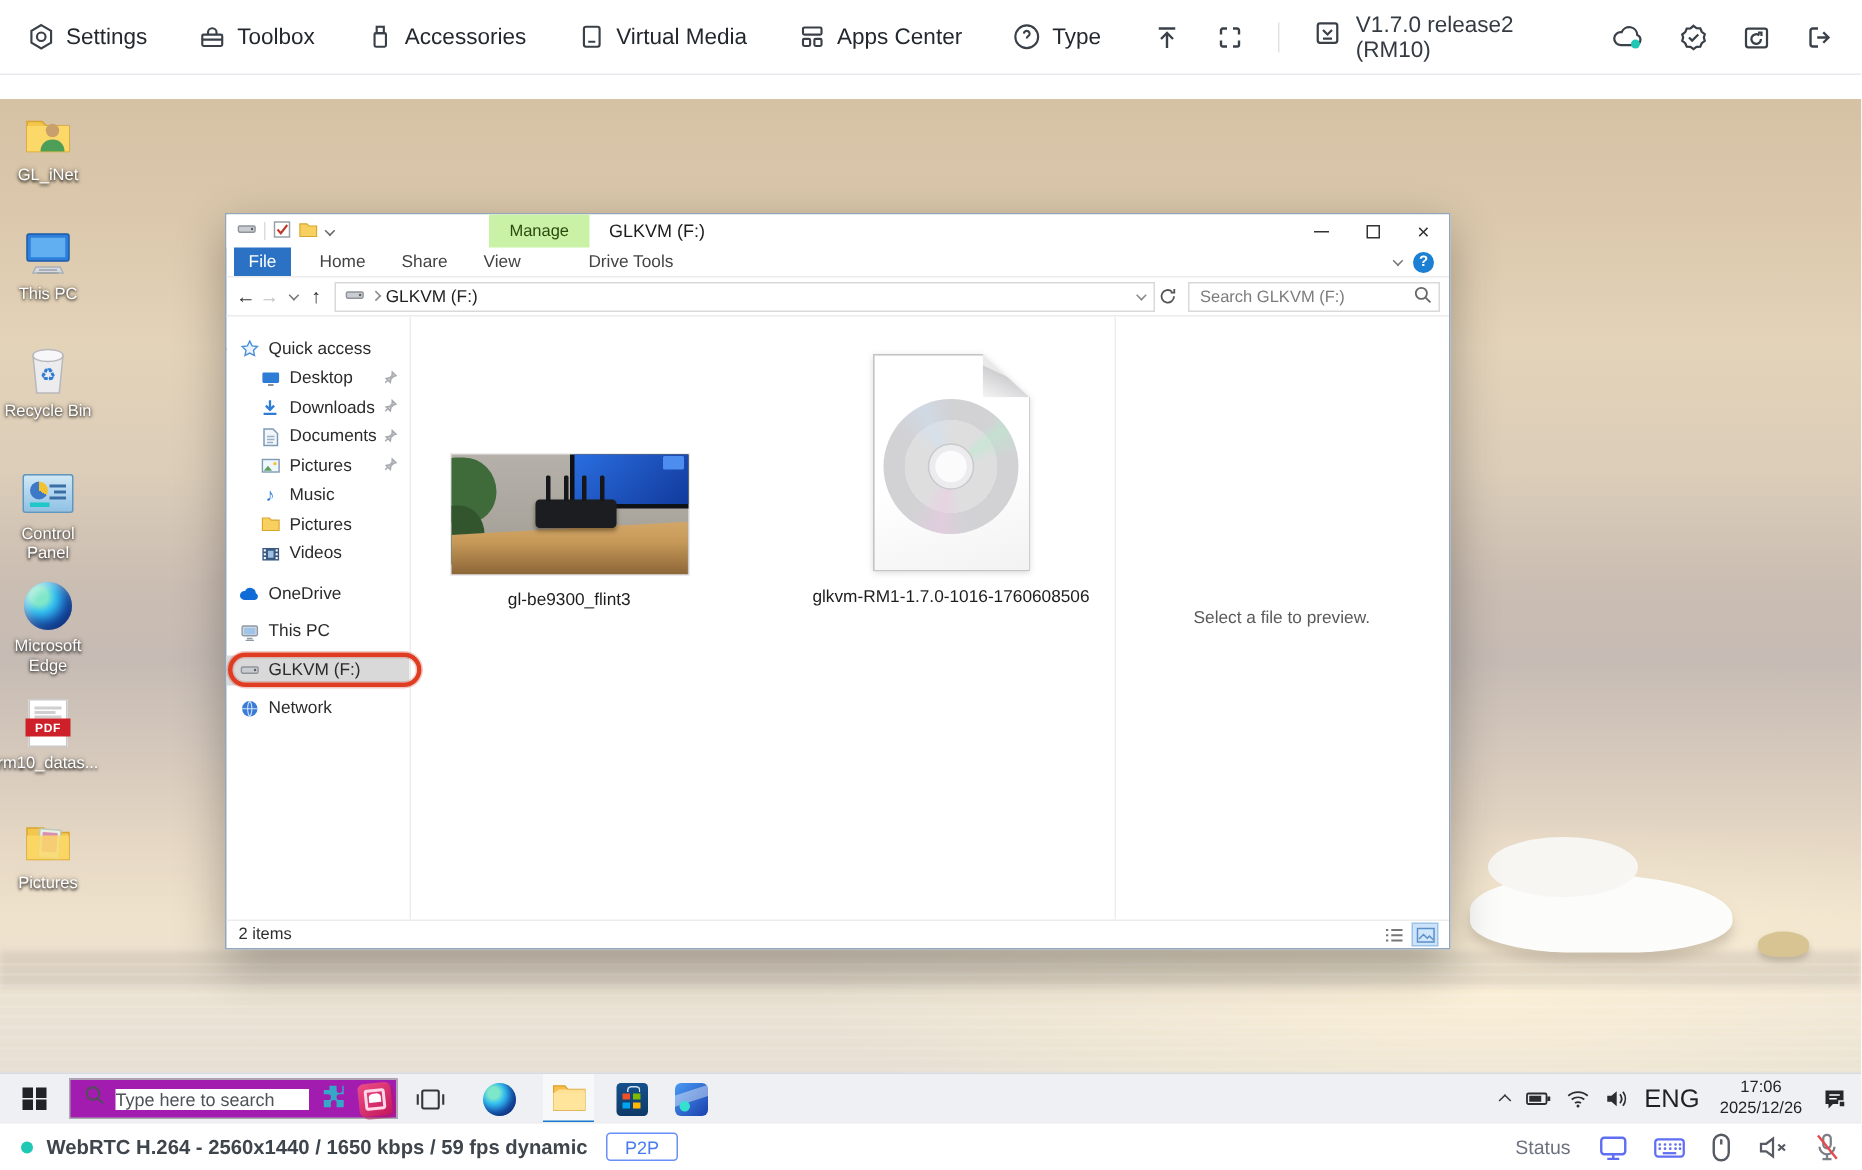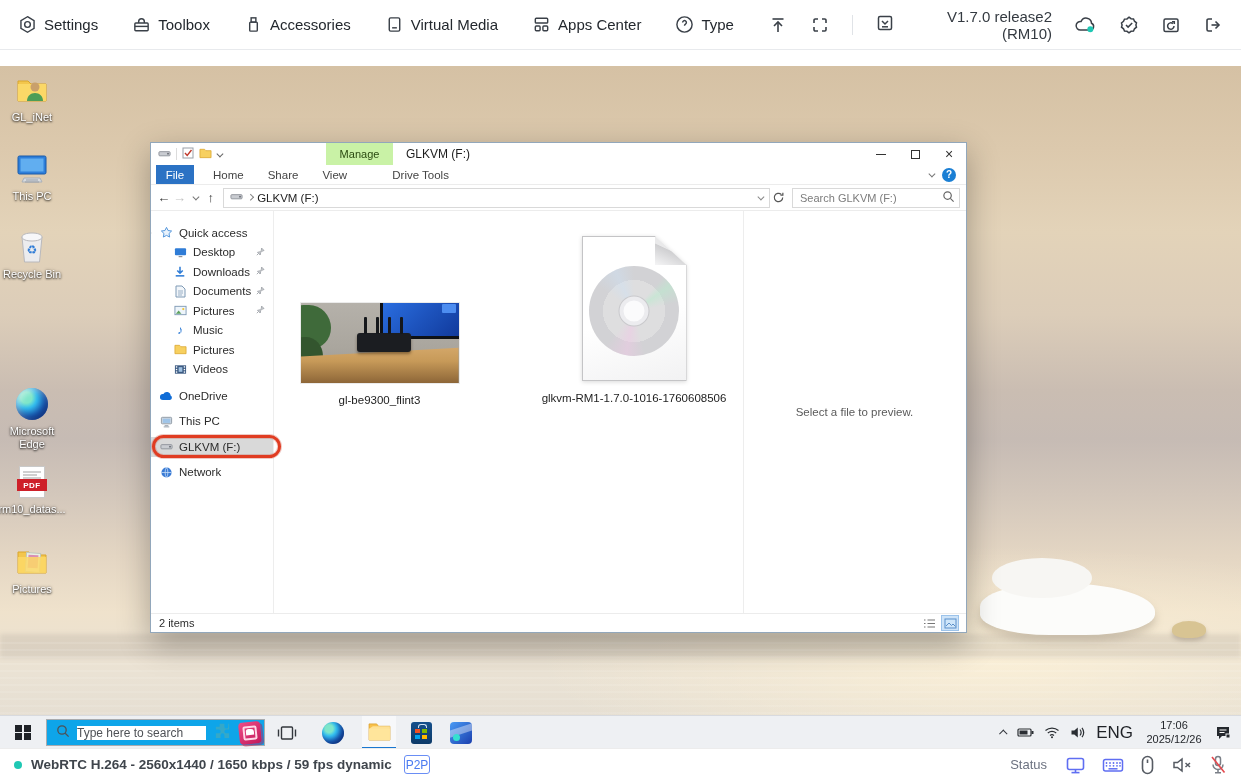--- a/index.html
+++ b/index.html
@@ -2,21 +2,21 @@
 <html><head>
 <meta charset="utf-8">
 <style>
   * { margin:0; padding:0; box-sizing:border-box; }
   html,body { width:1241px; height:780px; }
   body { font-family:"Liberation Sans", sans-serif; background:#fff; }
   .screen { position:relative; width:1241px; height:780px; overflow:hidden; background:#fff; }
 
   
   .kvm-topbar { position:absolute; left:0; top:0; width:1241px; height:50px; background:#fff;
-    border-bottom:1px solid #e8eaed; display:flex; align-items:center; padding:0 18px; z-index:50;text-align:right; }
+    border-bottom:1px solid #e8eaed; display:flex; align-items:center; padding:0 18px; z-index:50; }
   .menu-item { display:flex; align-items:center; gap:7px; margin-right:34px; cursor:pointer;
     font-size:15px; color:#23282e; white-space:nowrap; }
   .menu-item svg { display:block; }
   .topbar-right { margin-left:auto; display:flex; align-items:center; gap:22px; }
   .tb-iconbtn { display:flex; align-items:center; cursor:pointer; }
   .tb-sep { width:1px; height:20px; background:#e0e3e7; }
   .version-group { display:flex; align-items:center; gap:9px; cursor:pointer; }
   .version-text { font-size:15px; color:#343a41; }
 
   
@@ -135,21 +135,21 @@
   .vi.active { background:#cde3f8; outline:1px solid #9cc3ea; }
 
   .annotation { position:absolute; left:1px; top:292px; width:129px; height:23px; border:3px solid #e03c22;
     border-radius:13px; box-shadow:0 0 0 1px rgba(190,40,20,.25), inset 0 0 0 1px rgba(190,40,20,.2); pointer-events:none; z-index:5; }
 
   
   .taskbar { position:absolute; left:0; top:715px; width:1241px; height:33px; background:#eef0f3; border-top:1px solid #d8dade; z-index:40; }
   .startbtn { position:absolute; left:0; top:0; width:46px; height:33px; display:flex; align-items:center; justify-content:center; cursor:pointer; }
   .winlogo { display:grid; grid-template-columns:7px 7px; grid-template-rows:7px 7px; gap:1.5px; }
   .winlogo i { background:#1f2227; }
-  .tb-search { position:absolute; left:46px; top:3px; width:219px; height:27px; background:#0ea5e9; border:1px solid #a9abae;
+  .tb-search { position:absolute; left:46px; top:3px; width:219px; height:27px; background:#a21caf; border:1px solid #a9abae;
     display:flex; align-items:center; padding:0 3px 0 9px; gap:7px; }
   .tb-search input { flex:1; min-width:0; border:none; outline:none; font-size:12px; color:#333; font-family:"Liberation Sans",sans-serif; }
   .tb-search input::placeholder { color:#4e5156; }
   .puzzle-ico, .photos-ico { flex-shrink:0; }
   .photos-ico { width:22px; height:22px; border-radius:4px; background:linear-gradient(145deg,#ee4d86,#c2185b);
     transform:rotate(-6deg); position:relative; box-shadow:2px 2px 0 rgba(190,20,80,.45); }
   .photos-ico::before { content:""; position:absolute; inset:4px; border:2px solid #ffd7e6; border-radius:2px; }
   .photos-ico::after { content:""; position:absolute; left:7px; top:7px; width:8px; height:6px; background:#fff; border-radius:40% 40% 0 0; }
   .tb-app { position:absolute; top:0; width:34px; height:33px; display:flex; align-items:center; justify-content:center; cursor:pointer; }
   .tb-app.active { background:rgba(255,255,255,.55); border-bottom:2.5px solid #1977d0; }
@@ -167,21 +167,21 @@
   .tray { position:absolute; right:0; top:0; height:33px; display:flex; align-items:center; gap:10px; padding-right:10px; }
   .tray-ico { display:flex; align-items:center; justify-content:center; cursor:pointer; }
   .tray-lang { font-size:17px; color:#1e2126; cursor:pointer; }
   .tray-clock { font-size:11px; color:#1e2126; text-align:center; line-height:1.25; cursor:pointer; width:62px; }
 
   
   .kvm-statusbar { position:absolute; left:0; top:748px; width:1241px; height:32px; background:#fff; border-top:1px solid #ececec;
     display:flex; align-items:center; padding:0 14px; z-index:50; }
   .stream-dot { width:8px; height:8px; border-radius:50%; background:#1fc8b4; margin-right:9px; flex-shrink:0; }
   .stream-text { font-size:13.5px; font-weight:bold; color:#3f454c; }
-  .p2p-badge { margin-left:12px; border:1.5px solid #6a8ef5; color:#4a7af0; font-size:12px; padding:0 1px; height:19px;
+  .p2p-badge { margin-left:12px; border:1.5px solid #6a8ef5; color:#4a7af0; font-size:12px; padding:0 12px; height:19px;
     display:flex; align-items:center; border-radius:3px; cursor:pointer; }
   .statusbar-right { margin-left:auto; display:flex; align-items:center; gap:16px; }
   .status-label { font-size:13px; color:#6c7280; margin-right:2px; }
   .sb-ico { display:flex; align-items:center; cursor:pointer; }
 
   
   .chev { display:inline-block; width:6px; height:6px; border-right:1.4px solid currentColor; border-bottom:1.4px solid currentColor; }
   .chev.down { transform:rotate(45deg) translateY(-1px); }
   .chev.right { transform:rotate(-45deg); }
   .chev.up { transform:rotate(-135deg) translateY(-1px); }
@@ -338,20 +338,32 @@
     </div>
     <div class="dicon" style="left:1px; top:163px;">
       <span class="dimg">
           <svg width="34" height="36" viewBox="0 0 34 36">
             <path d="M7 8h20l-2.5 25h-15z" fill="#ececee" stroke="#b8b8bc"></path>
             <path d="M7 8c0-2.5 4.5-4 10-4s10 1.5 10 4-4.5 4-10 4S7 10.5 7 8z" fill="#f7f7f9" stroke="#b8b8bc"></path>
             <text x="17" y="25" font-size="12" text-anchor="middle" fill="#2f7cd6">♻</text>
           </svg>
         </span>
       <span class="dlabel">Recycle Bin</span>
+    </div>
+    <div class="dicon" style="left:1px; top:245px;">
+      <span class="dimg">
+          <span class="cpanel">
+            <span class="pie"></span>
+            <span class="bar"></span>
+            <span class="ln" style="top:6px; width:11px;"></span>
+            <span class="ln" style="top:10px; width:8px;"></span>
+            <span class="ln" style="top:14px; width:11px;"></span>
+          </span>
+        </span>
+      <span class="dlabel">Control Panel</span>
     </div>
     <div class="dicon" style="left:1px; top:320px;">
       <span class="dimg">
           <span class="edge-orb"></span>
         </span>
       <span class="dlabel">Microsoft Edge</span>
     </div>
     <div class="dicon" style="left:1px; top:398px;">
       <span class="dimg">
           <span class="pdf-page">

